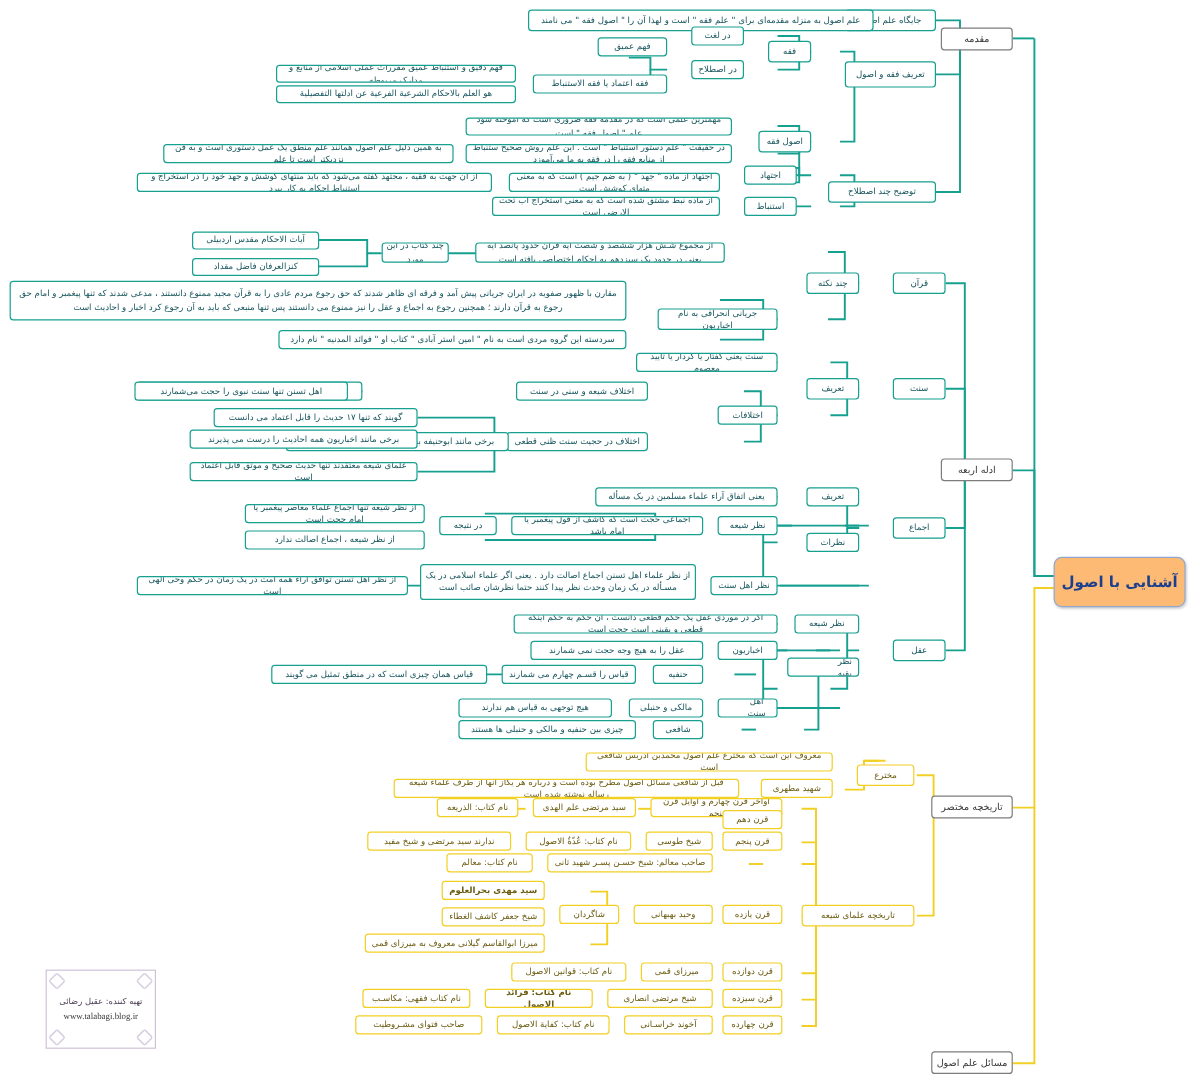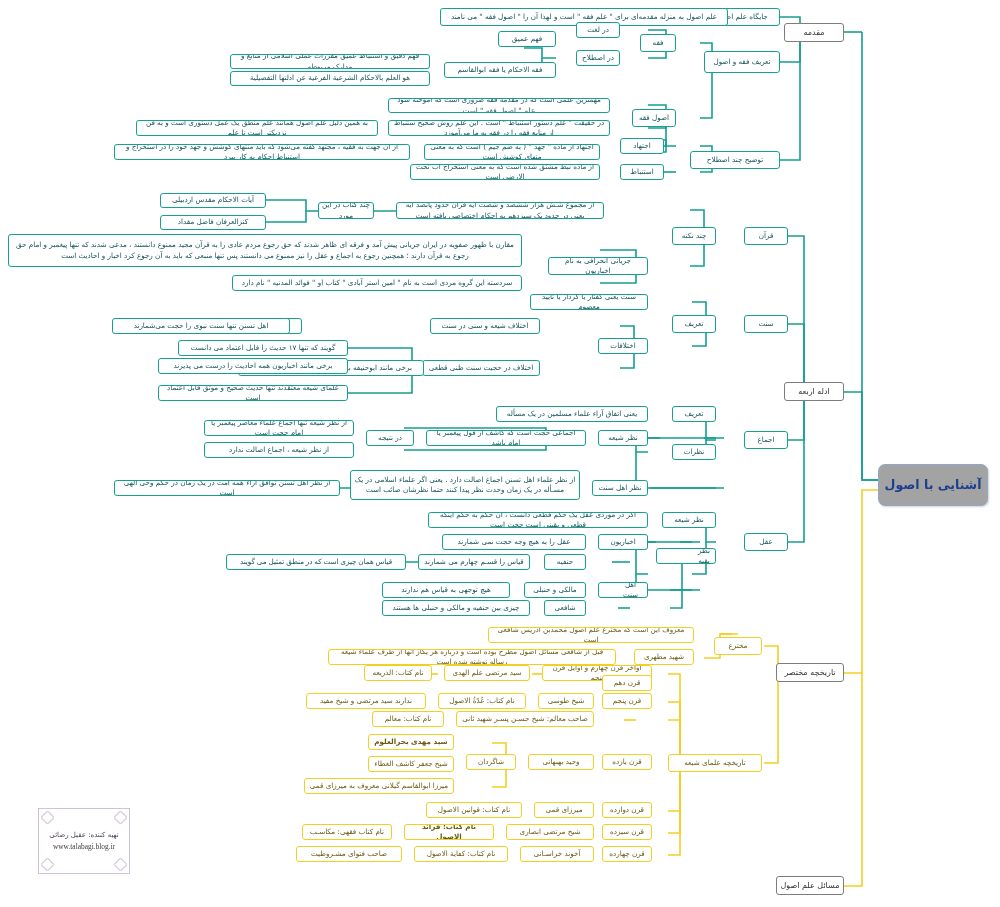--- a/index.html
+++ b/index.html
@@ -24,21 +24,21 @@
     font-size:7.2px;
     line-height:1.45;
     padding:1px 3px;
     white-space:normal;
     overflow:hidden;
   }
   .node.teal{border-color:#16a08f;color:#16555c;}
   .node.gold{border-color:#f2cf23;color:#6a5b10;}
   .node.gray{border-color:#7d7d7d;color:#333333;border-width:1.5px;}
   .node.center{
-    background:#a3a3a3;
+    background:#fdba74;
     border:1.6px solid #8fa8cc;
     border-radius:7px;
     color:#1b3f8f;
     font-weight:bold;
     font-size:12.5px;
     box-shadow:1px 1px 2px rgba(0,0,0,.18);
   }
   .node.big{font-size:8px;}
 
   
@@ -218,21 +218,21 @@
 
   <div class="node teal" style="right:220px;top:8px;width:76px;height:18px;">جایگاه علم اصول</div>
   <div class="node teal" style="right:272px;top:8px;width:288px;height:18px;">علم اصول به منزله مقدمه‌ای برای " علم فقه " است و لهذا آن را " اصول فقه " می نامند</div>
 
   <div class="node teal" style="right:220px;top:51px;width:76px;height:22px;">تعریف فقه و اصول</div>
 
   <div class="node teal" style="right:324px;top:34px;width:36px;height:18px;">فقه</div>
   <div class="node teal" style="right:380px;top:22px;width:44px;height:16px;">در لغت</div>
   <div class="node teal" style="right:444px;top:31px;width:58px;height:16px;">فهم عمیق</div>
   <div class="node teal" style="right:380px;top:50px;width:44px;height:16px;">در اصطلاح</div>
-  <div class="node teal" style="right:444px;top:62px;width:112px;height:16px;">فقه الاحکام یا فقه ابوالقاسم</div>
+  <div class="node teal" style="right:444px;top:62px;width:112px;height:16px;">فقه اعتماد یا فقه الاستنباط</div>
   <div class="node teal" style="right:570px;top:54px;width:200px;height:15px;">فهم دقیق و استنباط عمیق مقررات عملی اسلامی از منابع و مدارک مربوطه</div>
   <div class="node teal" style="right:570px;top:71px;width:200px;height:15px;">هو العلم بالاحکام الشرعیة الفرعیة عن ادلتها التفصیلیة</div>
 
   <div class="node teal" style="right:324px;top:109px;width:44px;height:18px;">اصول فقه</div>
   <div class="node teal" style="right:390px;top:98px;width:222px;height:15px;">مهمترین علمی است که در مقدمه فقه ضروری است که آموخته شود علم " اصول فقه " است</div>
   <div class="node teal" style="right:390px;top:120px;width:222px;height:16px;">در حقیقت " علم دستور استنباط " است . این علم روش صحیح ستنباط از منابع فقه را در فقه به ما می‌آموزد</div>
   <div class="node teal" style="right:622px;top:120px;width:242px;height:16px;">به همین دلیل علم اصول همانند علم منطق یک عمل دستوری است و به فن نزدیکتر است تا علم</div>
 
   <div class="node teal" style="right:220px;top:151px;width:90px;height:18px;">توضیح چند اصطلاح</div>
   <div class="node teal" style="right:336px;top:138px;width:44px;height:16px;">اجتهاد</div>
@@ -279,21 +279,21 @@
 
   <div class="node teal" style="right:212px;top:533px;width:44px;height:18px;">عقل</div>
   <div class="node teal" style="right:284px;top:512px;width:54px;height:16px;">نظر شیعه</div>
   <div class="node teal" style="right:352px;top:512px;width:220px;height:16px;">اگر در موردی عقل یک حکم قطعی دانست ، آن حکم به حکم اینکه قطعی و یقینی است حجت است</div>
   <div class="node teal" style="right:284px;top:548px;width:60px;height:16px;padding-left:39px;">نظر بقیه</div>
   <div class="node teal" style="right:352px;top:534px;width:50px;height:16px;">اخباریون</div>
   <div class="node teal" style="right:414px;top:534px;width:144px;height:16px;">عقل را به هیچ وجه حجت نمی شمارند</div>
   <div class="node teal" style="right:352px;top:582px;width:50px;height:16px;padding-left:18px;">اهل سنت</div>
   <div class="node teal" style="right:414px;top:554px;width:42px;height:16px;">حنفیه</div>
   <div class="node teal" style="right:470px;top:554px;width:112px;height:16px;">قیاس را قسـم چهارم می شمارند</div>
-  <div class="node teal" style="right:594px;top:554px;width:180px;height:16px;font-family:Liberation Serif, serif;">قیاس همان چیزی است که در منطق تمثیل می گویند</div>
+  <div class="node teal" style="right:594px;top:554px;width:180px;height:16px;">قیاس همان چیزی است که در منطق تمثیل می گویند</div>
   <div class="node teal" style="right:414px;top:582px;width:62px;height:16px;">مالکی و حنبلی</div>
   <div class="node teal" style="right:490px;top:582px;width:128px;height:16px;">هیچ توجهی به قیاس هم ندارند</div>
   <div class="node teal" style="right:414px;top:600px;width:42px;height:16px;">شافعی</div>
   <div class="node teal" style="right:470px;top:600px;width:148px;height:16px;">چیزی بین حنفیه و مالکی و حنبلی ها هستند</div>
 
   <div class="node gold" style="right:238px;top:637px;width:48px;height:18px;">مخترع</div>
   <div class="node gold" style="right:306px;top:627px;width:206px;height:16px;margin-left:48px;">معروف این است که مخترع علم اصول محمدبن ادریس شافعی است</div>
   <div class="node gold" style="right:306px;top:649px;width:60px;height:16px;">شهید مطهری</div>
   <div class="node gold" style="right:384px;top:649px;width:288px;height:16px;">قبل از شافعی مسائل اصول مطرح بوده است و درباره هر یکاز آنها از طرف علماء شیعه رساله نوشته شده است</div>
 

